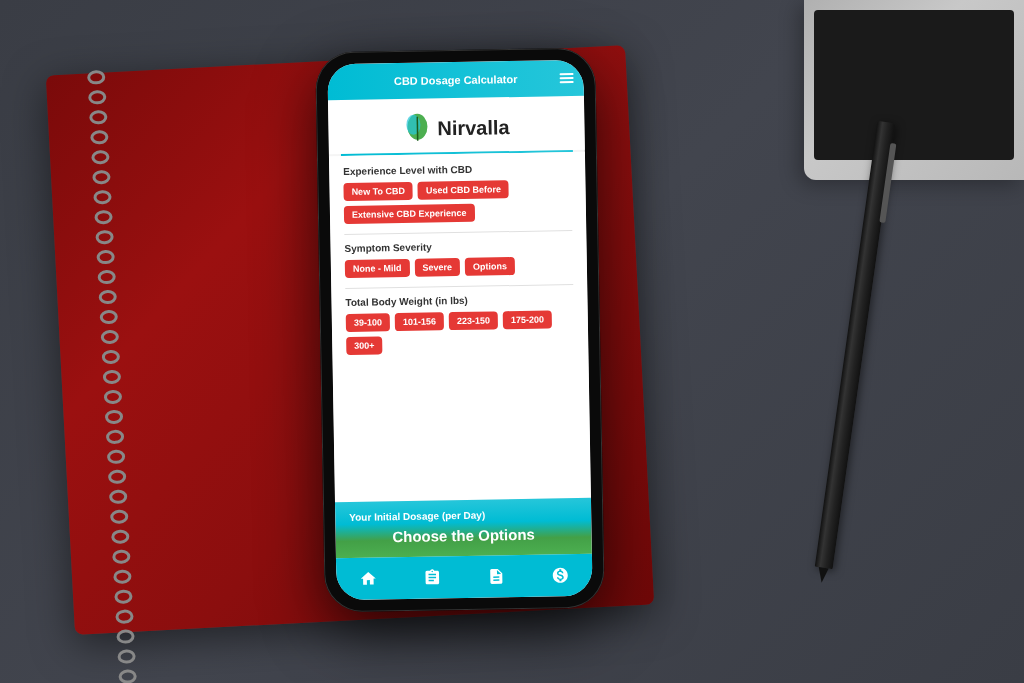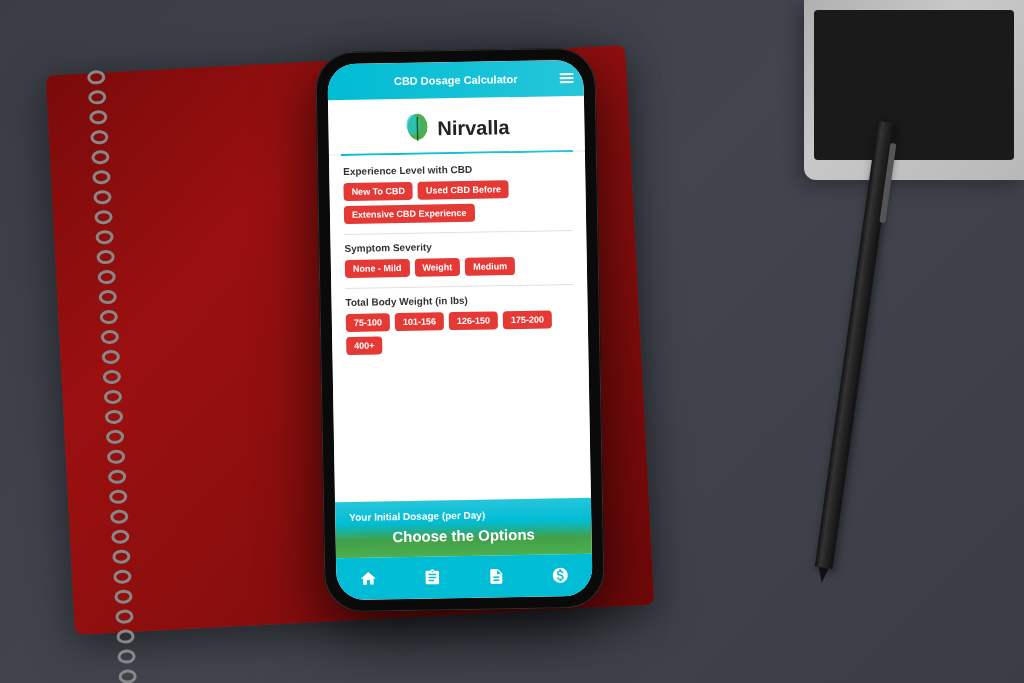--- a/index.html
+++ b/index.html
@@ -388,33 +388,33 @@
           <button class="option-btn">New To CBD</button>
           <button class="option-btn">Used CBD Before</button>
           <button class="option-btn">Extensive CBD Experience</button>
         </div>
 
         <div class="section-divider"></div>
 
         <div class="section-label">Symptom Severity</div>
         <div class="options-row">
           <button class="option-btn">None - Mild</button>
-          <button class="option-btn">Weight</button>
-          <button class="option-btn">Medium</button>
+          <button class="option-btn">Severe</button>
+          <button class="option-btn">Options</button>
         </div>
 
         <div class="section-divider"></div>
 
         <div class="section-label">Total Body Weight (in lbs)</div>
         <div class="options-row">
-          <button class="option-btn">75-100</button>
+          <button class="option-btn">39-100</button>
           <button class="option-btn">101-156</button>
-          <button class="option-btn">126-150</button>
+          <button class="option-btn">223-150</button>
           <button class="option-btn">175-200</button>
-          <button class="option-btn">400+</button>
+          <button class="option-btn">300+</button>
         </div>
 
       </div>
 
       <div class="dosage-area">
         <span class="dosage-label">Your Initial Dosage (per Day)</span>
         <button class="choose-btn">Choose the Options</button>
       </div>
 
       <div class="bottom-nav">

